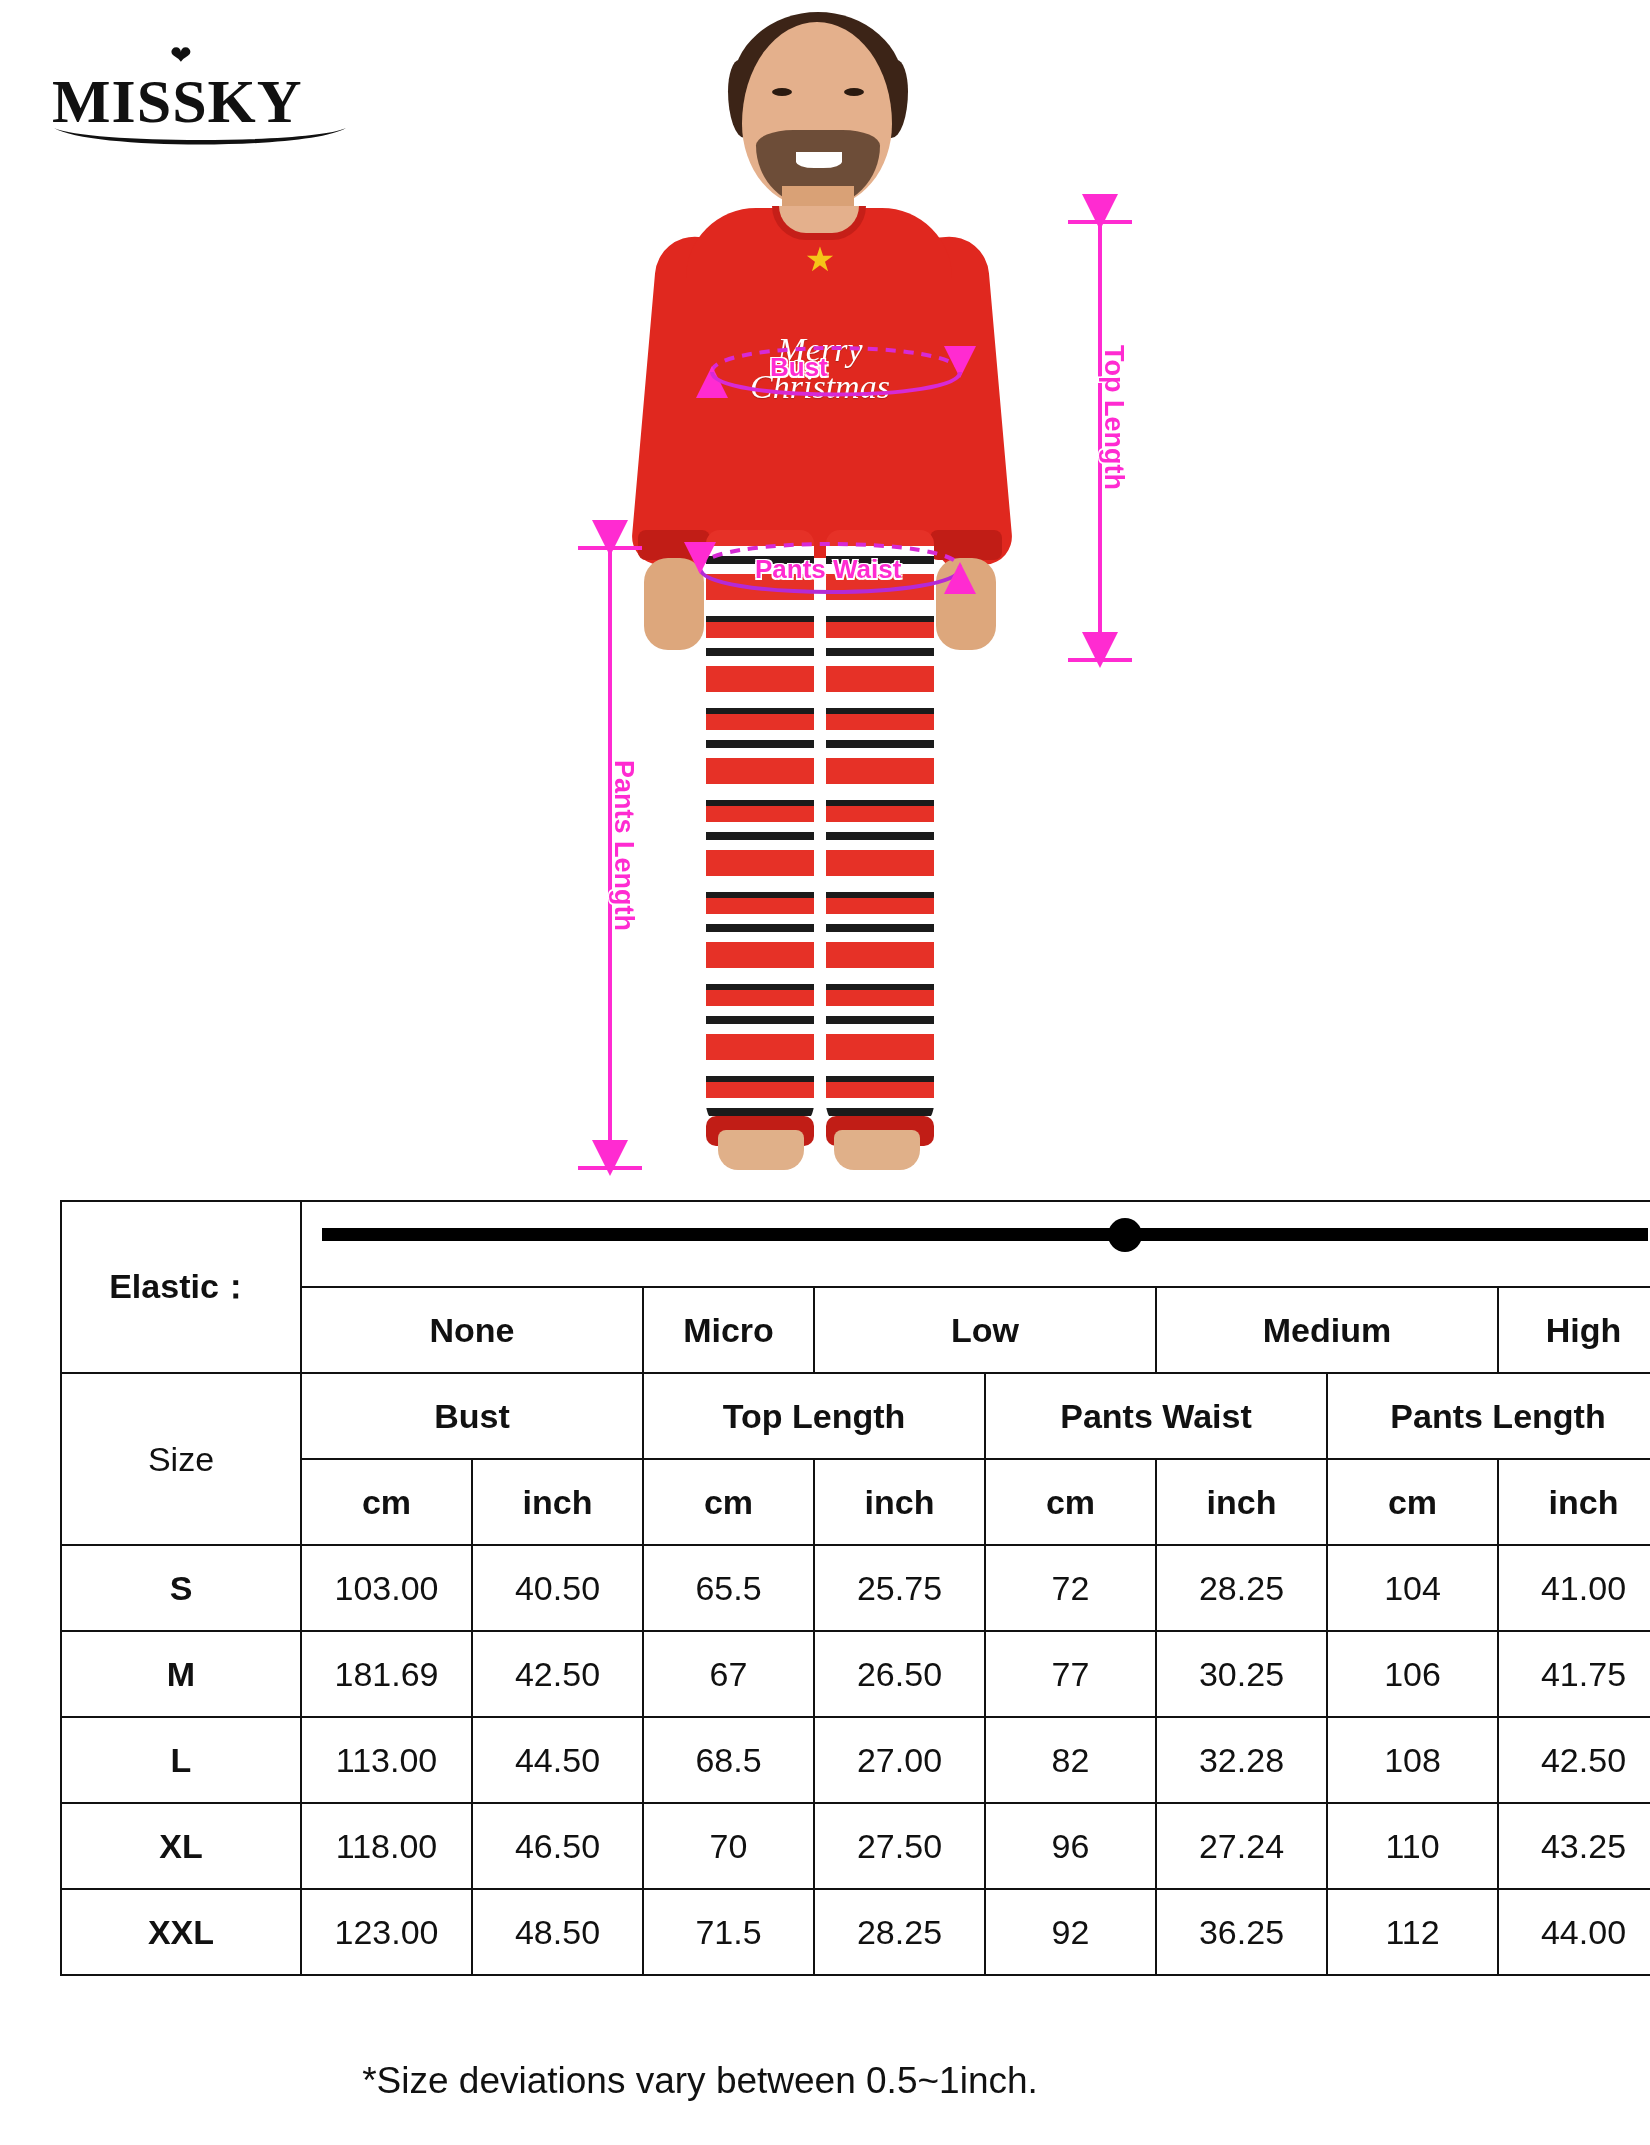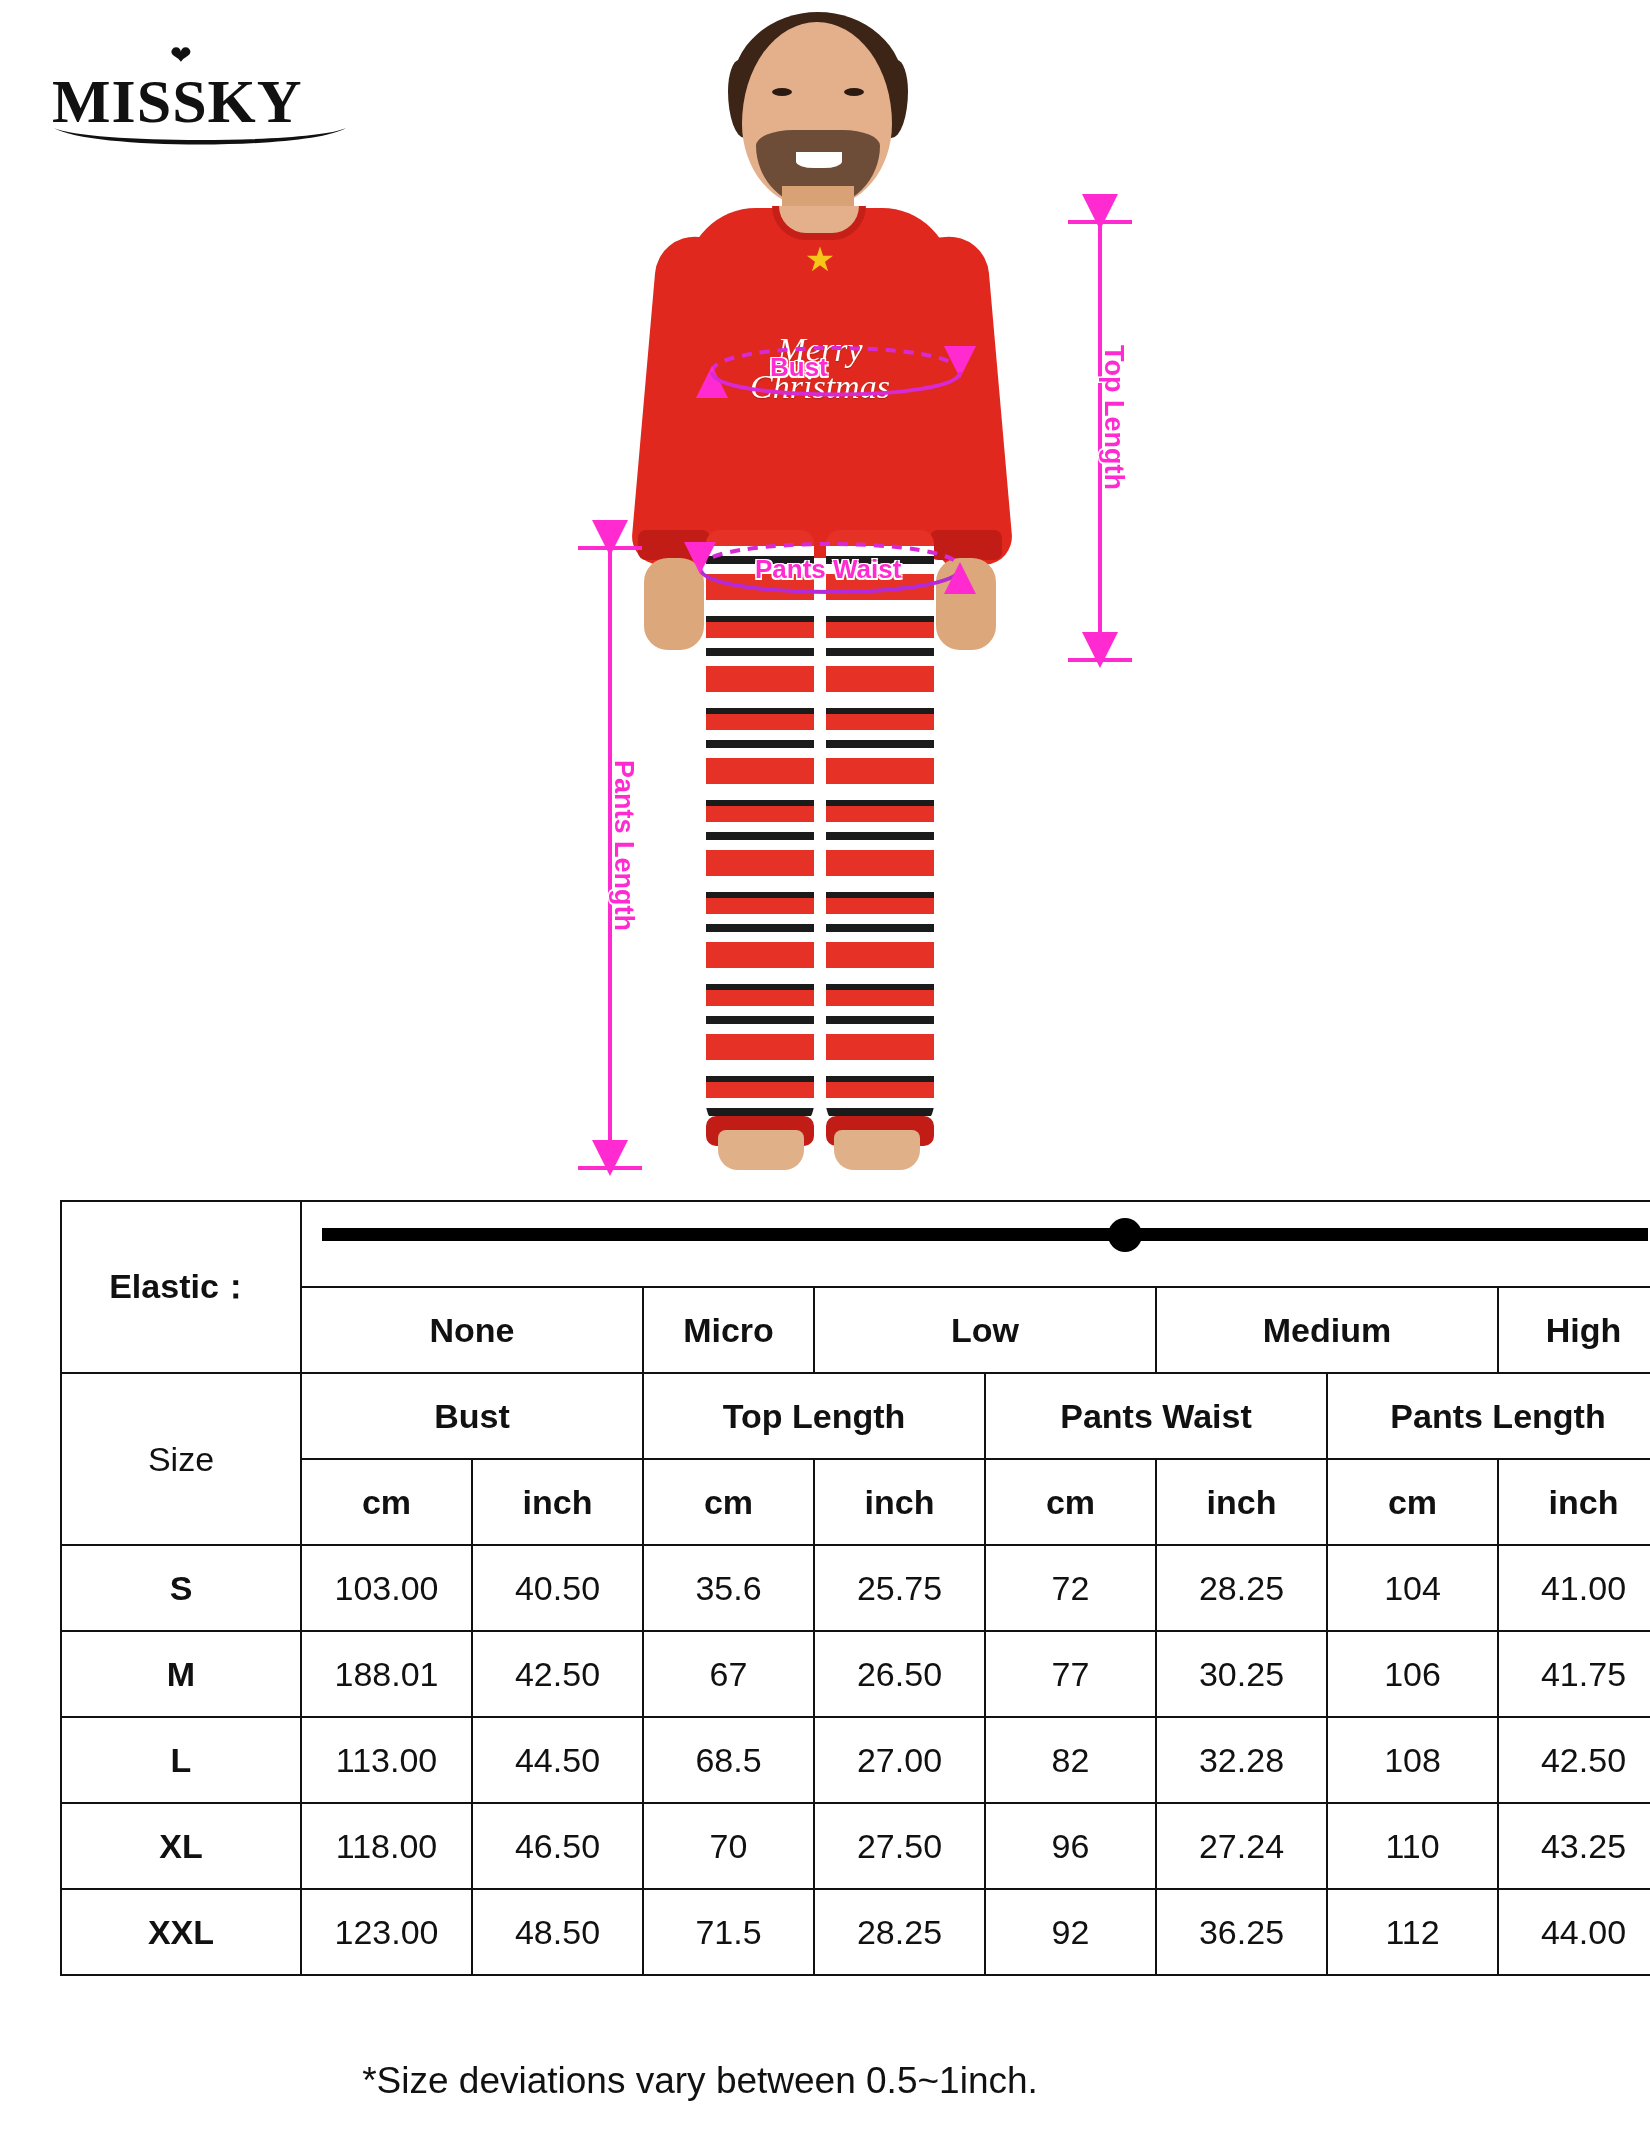--- a/index.html
+++ b/index.html
@@ -512,30 +512,30 @@
         <td class="hdr-unit">cm</td>
         <td class="hdr-unit">inch</td>
         <td class="hdr-unit">cm</td>
         <td class="hdr-unit">inch</td>
       </tr>
 
       <tr>
         <td class="size-name">S</td>
         <td>103.00</td>
         <td>40.50</td>
-        <td>35.6</td>
+        <td>65.5</td>
         <td>25.75</td>
         <td>72</td>
         <td>28.25</td>
         <td>104</td>
         <td>41.00</td>
       </tr>
       <tr>
         <td class="size-name">M</td>
-        <td>188.01</td>
+        <td>181.69</td>
         <td>42.50</td>
         <td>67</td>
         <td>26.50</td>
         <td>77</td>
         <td>30.25</td>
         <td>106</td>
         <td>41.75</td>
       </tr>
       <tr>
         <td class="size-name">L</td>

